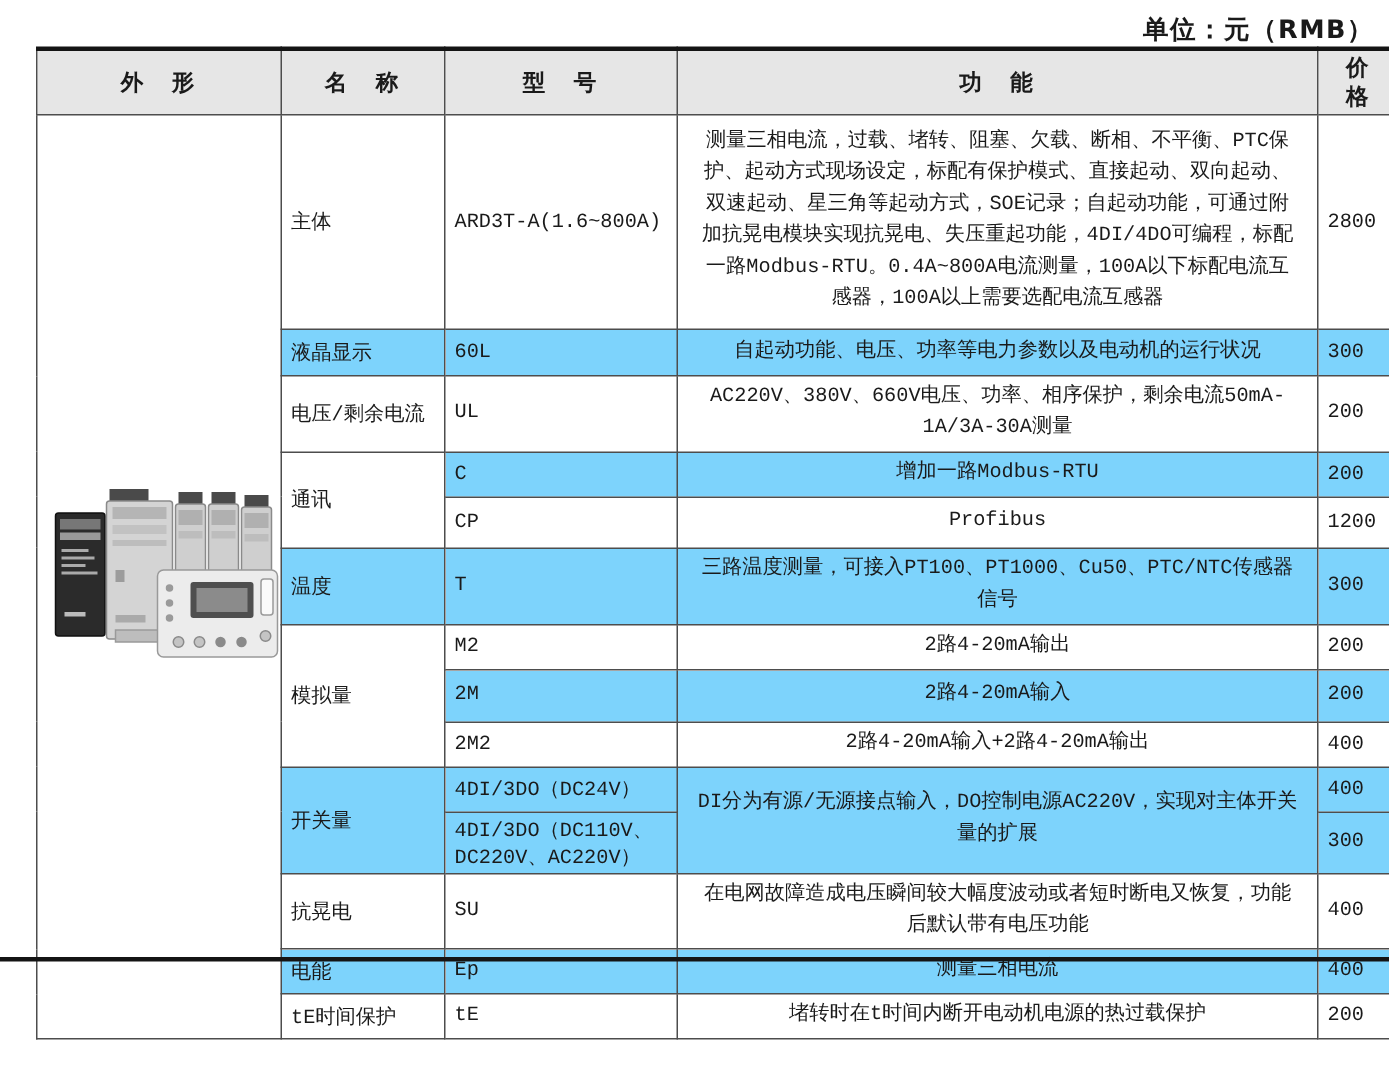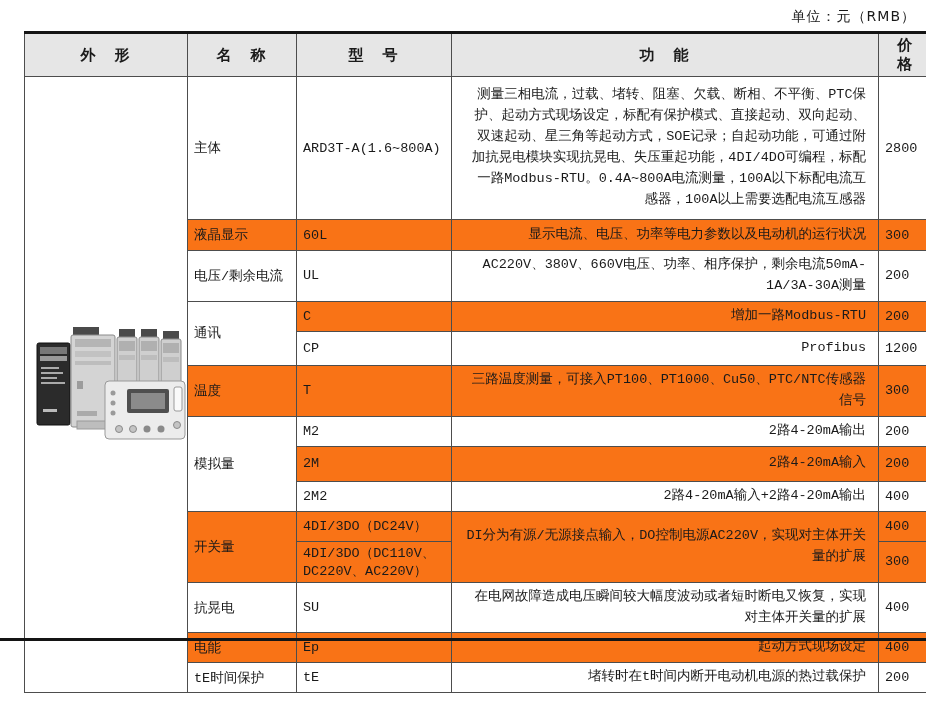--- a/index.html
+++ b/index.html
@@ -7,22 +7,22 @@
   body {
     font-family: "DejaVu Sans", "Liberation Sans", sans-serif;
     color: #1a1a1a;
     position: relative;
     overflow: hidden;
   }
   .unit-label {
     position: absolute;
     top: 8px;
     right: 10px;
-    font-size: 14px;
-    font-weight: normal;
+    font-size: 17px;
+    font-weight: bold;
     letter-spacing: 1px;
   }
   table.price-table {
     position: absolute;
     left: 24px;
     top: 31px;
     width: 910px;
     border-collapse: collapse;
     table-layout: fixed;
     border-left: 1px solid #4d4d4d;
@@ -38,22 +38,22 @@
     overflow: hidden;
   }
   .price-table th {
     font-size: 15px;
     font-weight: bold;
     text-align: center;
     background: #e6e6e6;
     letter-spacing: 2px;
   }
   td.c { text-align: left; }
-  td.fn { text-align: right; padding: 4px 12px; line-height: 1.55; }
-  td.shade { background: #f97316; }
+  td.fn { text-align: center; padding: 4px 12px; line-height: 1.55; }
+  td.shade { background: #7dd3fc; }
   th.shade { background: #e6e6e6; }
   td.photo-cell { background: #ffffff; text-align: center; vertical-align: middle; }
   .bottom-rule {
     position: absolute;
     left: 0;
     top: 638px;
     width: 926px;
     height: 3px;
     background: #141414;
   }
@@ -141,21 +141,21 @@
     </td>
     <td class="c">主体</td>
     <td class="c">ARD3T-A(1.6~800A)</td>
     <td class="fn">测量三相电流，过载、堵转、阻塞、欠载、断相、不平衡、PTC保护、起动方式现场设定，标配有保护模式、直接起动、双向起动、双速起动、星三角等起动方式，SOE记录；自起动功能，可通过附加抗晃电模块实现抗晃电、失压重起功能，4DI/4DO可编程，标配一路Modbus-RTU。0.4A~800A电流测量，100A以下标配电流互感器，100A以上需要选配电流互感器</td>
     <td class="c">2800</td>
   </tr>
 
   <tr style="height:31px">
     <td class="c shade">液晶显示</td>
     <td class="c shade">60L</td>
-    <td class="fn shade">显示电流、电压、功率等电力参数以及电动机的运行状况</td>
+    <td class="fn shade">自起动功能、电压、功率等电力参数以及电动机的运行状况</td>
     <td class="c shade">300</td>
   </tr>
 
   <tr style="height:50px">
     <td class="c">电压/剩余电流</td>
     <td class="c">UL</td>
     <td class="fn">AC220V、380V、660V电压、功率、相序保护，剩余电流50mA-1A/3A-30A测量</td>
     <td class="c">200</td>
   </tr>
 
@@ -202,28 +202,28 @@
     <td class="c shade">400</td>
   </tr>
   <tr style="height:32px">
     <td class="c shade">4DI/3DO（DC110V、DC220V、AC220V）</td>
     <td class="c shade">300</td>
   </tr>
 
   <tr style="height:46px">
     <td class="c">抗晃电</td>
     <td class="c">SU</td>
-    <td class="fn">在电网故障造成电压瞬间较大幅度波动或者短时断电又恢复，实现对主体开关量的扩展</td>
+    <td class="fn">在电网故障造成电压瞬间较大幅度波动或者短时断电又恢复，功能后默认带有电压功能</td>
     <td class="c">400</td>
   </tr>
 
   <tr style="height:27px">
     <td class="c shade">电能</td>
     <td class="c shade">Ep</td>
-    <td class="fn shade">起动方式现场设定</td>
+    <td class="fn shade">测量三相电流</td>
     <td class="c shade">400</td>
   </tr>
 
   <tr style="height:15px">
     <td class="c">tE时间保护</td>
     <td class="c">tE</td>
     <td class="fn">堵转时在t时间内断开电动机电源的热过载保护</td>
     <td class="c">200</td>
   </tr>
 </tbody>

